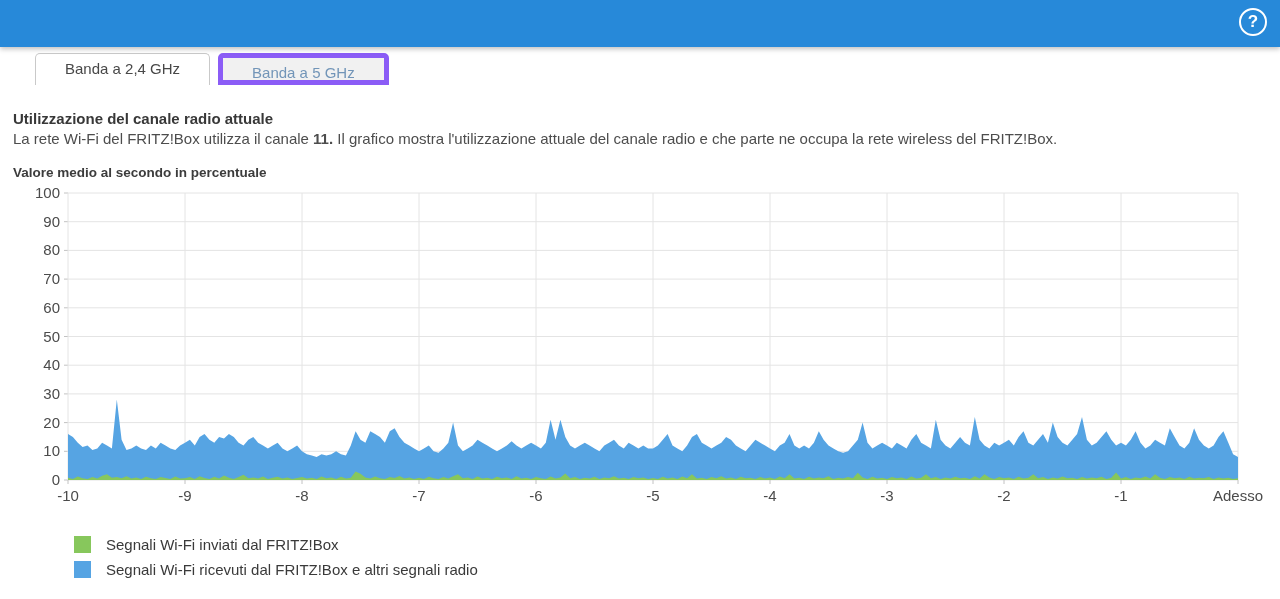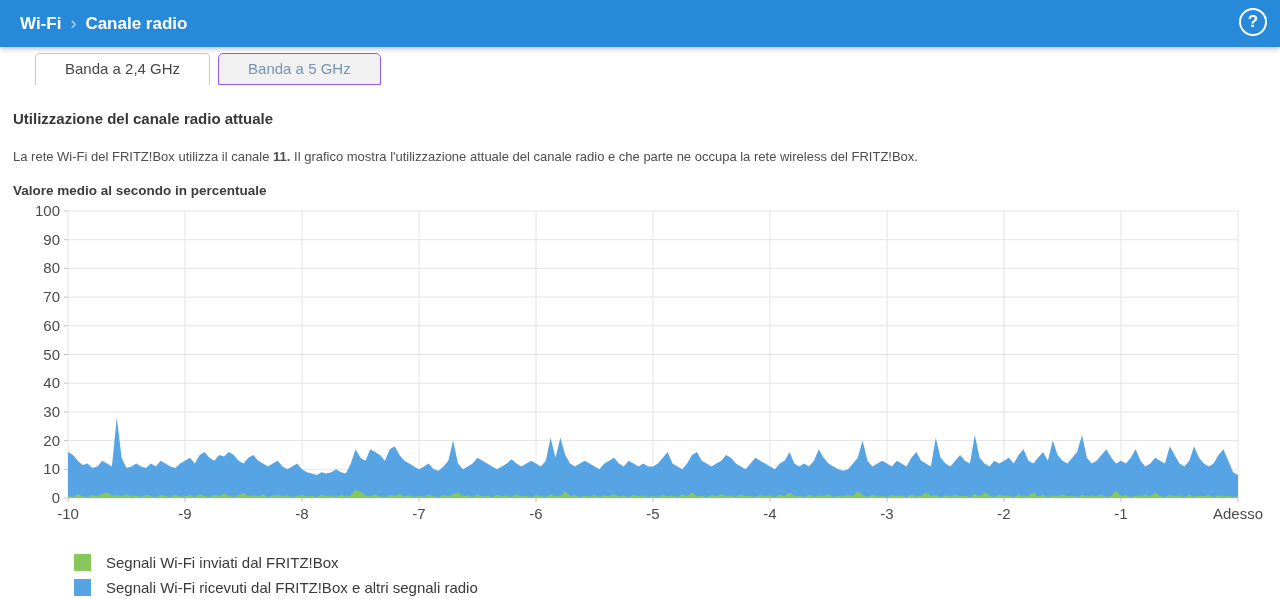--- a/index.html
+++ b/index.html
@@ -11,46 +11,41 @@
   .breadcrumb { display:flex; align-items:center; gap:9px; color:#fff; font-size:17px; font-weight:bold; }
   .breadcrumb .sep { color:#bcdcf5; font-weight:normal; font-size:18px; }
   .help-btn { position:absolute; right:13px; top:8px; width:28px; height:28px; border:2.5px solid #fff;
               border-radius:50%; color:#fff; font-size:17px; font-weight:bold; display:flex;
               align-items:center; justify-content:center; cursor:pointer; }
 
   
   .tabs { display:flex; padding-left:35px; margin-top:6px; }
   .tab { height:32px; line-height:30px; padding:0 29px; font-size:15px; border-radius:5px 5px 0 0; cursor:pointer; }
   .tab.active { background:#fff; border:1px solid #c9c9c9; border-bottom:none; color:#484848; }
-  .tab.inactive { background:#f1f1f1; border:1px solid #8b5cf6; color:#7295b8; margin-left:8px; }
+  .tab.inactive { background:#f1f1f1; border:5px solid #8b5cf6; color:#7295b8; margin-left:8px; }
 
   
   .content { padding:0 13px; }
   .section-title { margin-top:24px; font-size:15px; line-height:20px; font-weight:bold; color:#383838; }
-  .section-desc { margin-top:18px; font-size:13px; line-height:20px; color:#4d4d4d; }
+  .section-desc { margin-top:0; font-size:15px; line-height:20px; color:#4d4d4d; }
   .chart-label { margin-top:16px; font-size:13.5px; color:#3c3c3c;font-weight:bold; }
 
   .chart-wrap { position:relative; margin-top:2px; margin-left:-13px; width:1280px; height:330px; }
   svg { font-family:inherit; display:block; }
 
   
   .legend { margin-top:24px; margin-left:27px; }
   .legend-row { display:flex; align-items:center; margin-bottom:8px;padding-left:34px; }
   .legend-swatch { width:17px; height:17px; flex:0 0 17px; }
   .legend-text { margin-left:15px; font-size:15px; color:#3a3a3a; }
 </style>
 </head>
 <body>
 
 <div class="header">
-  <div class="breadcrumb">
-    <span>Wi-Fi</span>
-    <span class="sep">›</span>
-    <span>Canale radio</span>
-  </div>
   <div class="help-btn">?</div>
 </div>
 
 <div class="tabs">
   <div class="tab active">Banda a 2,4 GHz</div>
   <div class="tab inactive">Banda a 5 GHz</div>
 </div>
 
 <div class="content">
   <div class="section-title">Utilizzazione del canale radio attuale</div>

